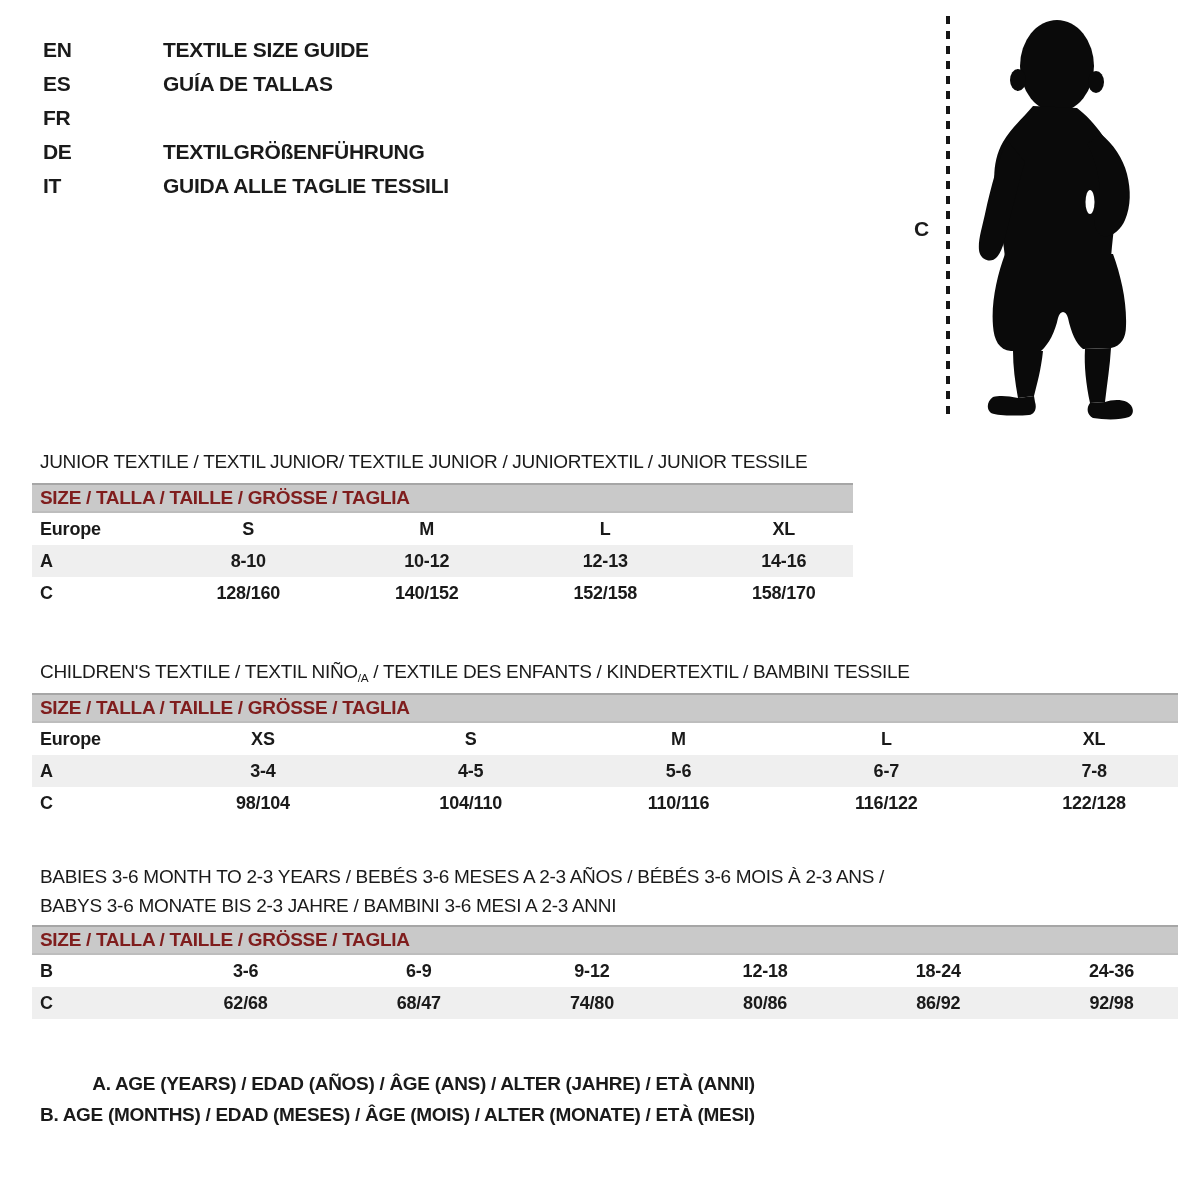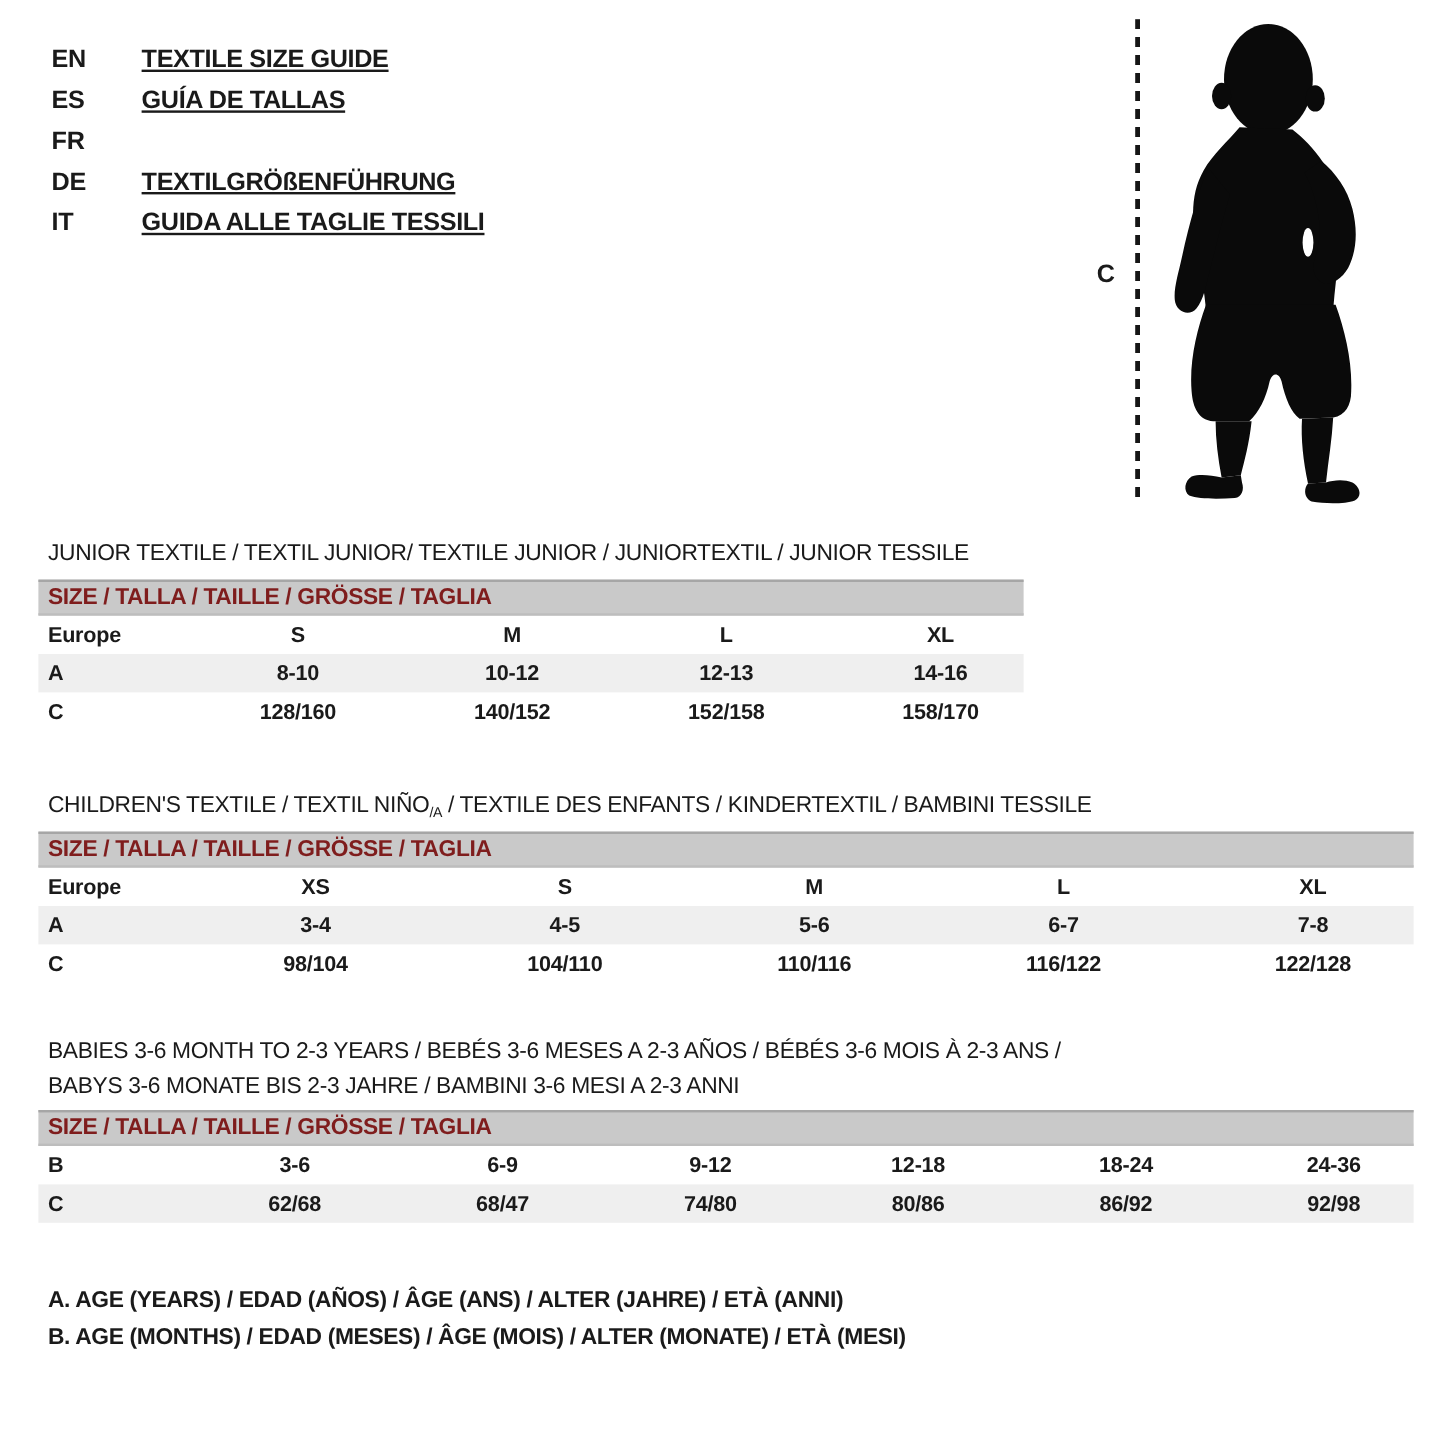--- a/index.html
+++ b/index.html
@@ -6,23 +6,23 @@
   html,body { background:#ffffff; }
   .page {
     position:relative; width:1200px; height:1200px; background:#ffffff;
     font-family:"Liberation Sans","DejaVu Sans",sans-serif;
     color:#1a1a1a; overflow:hidden;
   }
 
   
   .lang-block { position:absolute; left:43px; top:33px; }
   .lang-row { display:flex; height:34px; align-items:center;
-    font-size:21px; font-weight:bold; letter-spacing:-0.3px; }
+    font-size:21px; font-weight:bold; letter-spacing:-0.3px;gap:45px; }
   .lang-code { width:75px; }
-  .lang-title { white-space:nowrap;text-decoration:underline; }
+  .lang-title { white-space:nowrap; }
 
   
   .baby-svg { position:absolute; left:963px; top:10px; }
   .height-line { position:absolute; left:946px; top:16px; width:4px; height:400px;
     background:repeating-linear-gradient(to bottom,#151515 0 8px,transparent 8px 15px); }
   .height-label { position:absolute; left:914px; top:217px;
     font-size:21px; font-weight:bold; }
 
   
   .sec-title { position:absolute; left:40px; font-size:19px; font-weight:normal;
@@ -43,21 +43,21 @@
     font-size:19px; font-weight:bold; letter-spacing:-0.3px; }
   .trow { display:flex; height:32px; align-items:center;
     font-size:18px; font-weight:bold; letter-spacing:-0.2px;gap:40px; }
   .trow.shaded { background:#efefef; }
   .lbl { width:107px; padding-left:8px; }
   .cell { flex:1; text-align:center; }
 
   
   .legend { position:absolute; left:40px; top:1068px; }
   .legend-line { height:31px; line-height:31px; font-size:19px; font-weight:bold;
-    letter-spacing:-0.3px; white-space:nowrap; }
+    letter-spacing:-0.3px; white-space:nowrap;text-align:right; }
 </style>
 </head>
 <body>
 
 <div class="page">
 
   <div class="lang-block">
     <div class="lang-row">
       <span class="lang-code">EN</span>
       <span class="lang-title">TEXTILE SIZE GUIDE</span>

